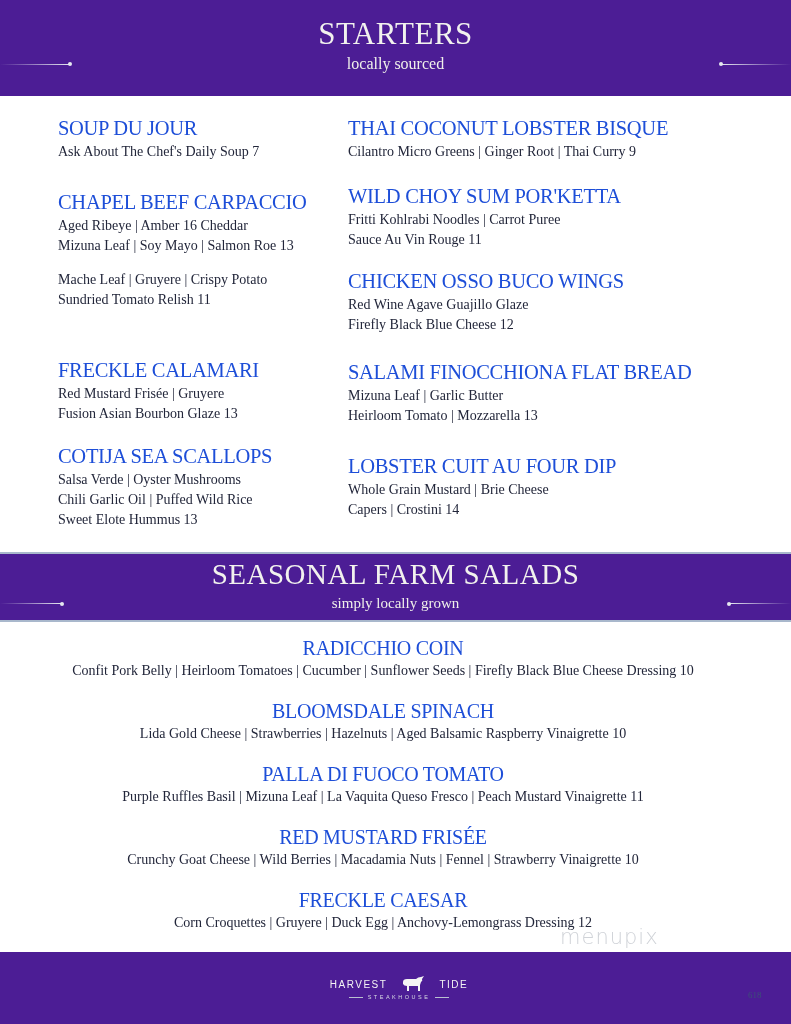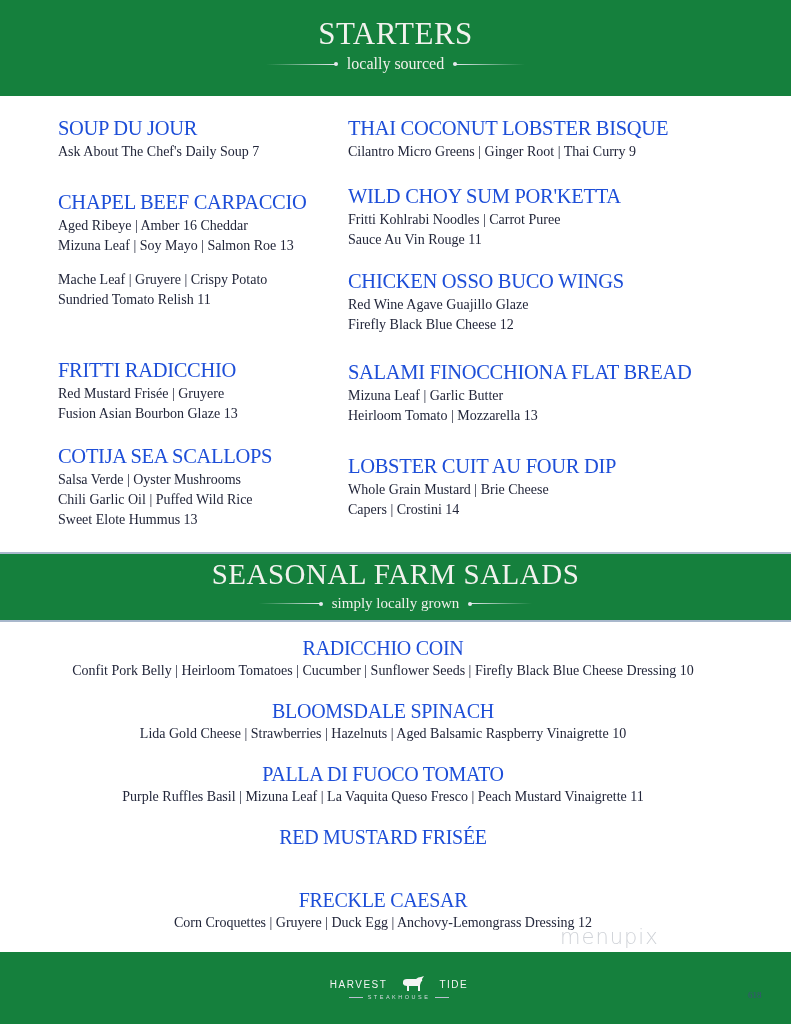--- a/index.html
+++ b/index.html
@@ -1,28 +1,28 @@
 <!DOCTYPE html>
 <html><head>
 <meta charset="utf-8">
 <style>
   * { margin: 0; padding: 0; box-sizing: border-box; }
   html, body { width: 791px; height: 1024px; overflow: hidden; background: #ffffff; }
   body { font-family: "Liberation Serif", "DejaVu Serif", serif; color: #1a1d2b; position: relative; }
 
-  .band { position: absolute; left: 0; width: 791px; background: #15803d; color: #f2f2ee; text-align: center; }
+  .band { position: absolute; left: 0; width: 791px; background: #4c1d95; color: #f2f2ee; text-align: center; }
   .band-starters { top: 0; height: 96px; }
   .band-salads { top: 552px; height: 70px; border-top: 2px solid #a9b8cc; border-bottom: 2px solid #a9b8cc; }
   .band-footer { top: 952px; height: 72px; }
 
   .band-title { font-size: 31px; letter-spacing: 0.5px; font-weight: normal; }
   .band-starters .band-title { position: absolute; top: 16px; left: 0; right: 0; }
   .band-salads .band-title { position: absolute; top: 4px; left: 0; right: 0; font-size: 29px; font-family: Liberation Serif, serif; }
 
-  .sub-row { position: absolute; left: 0; right: 0; display: flex; justify-content: center; align-items: center; gap: 11px; }
+  .sub-row { position: absolute; left: 0; right: 0; display: flex; justify-content: space-between; align-items: center; gap: 11px; }
   .band-starters .sub-row { top: 55px; }
   .band-salads .sub-row { top: 41px; }
   .sub-line { height: 1px; background: linear-gradient(to right, rgba(255,255,255,0), #e6e9ef); position: relative; }
   .sub-line.right { background: linear-gradient(to left, rgba(255,255,255,0), #e6e9ef); }
   .sub-line::after { content: ""; position: absolute; top: -1.5px; width: 4px; height: 4px; border-radius: 50%; background: #e6e9ef; }
   .sub-line.left::after { right: -2px; }
   .sub-line.right::after { left: -2px; }
   .band-starters .sub-line { width: 70px; }
   .band-salads .sub-line { width: 62px; }
   .sub-text { font-size: 16px; color: #f0f0ea; }
@@ -70,21 +70,21 @@
   <div class="item" style="height:82px">
     <div class="item-name">CHAPEL BEEF CARPACCIO</div>
     <div class="item-desc">Aged Ribeye | Amber 16 Cheddar</div>
     <div class="item-desc">Mizuna Leaf | Soy Mayo | Salmon Roe  13</div>
   </div>
   <div class="item" style="height:86px">
     <div class="item-desc">Mache Leaf | Gruyere | Crispy Potato</div>
     <div class="item-desc">Sundried Tomato Relish  11</div>
   </div>
   <div class="item" style="height:86px">
-    <div class="item-name">FRITTI RADICCHIO</div>
+    <div class="item-name">FRECKLE CALAMARI</div>
     <div class="item-desc">Red Mustard Frisée | Gruyere</div>
     <div class="item-desc">Fusion Asian Bourbon Glaze  13</div>
   </div>
   <div class="item">
     <div class="item-name">COTIJA SEA SCALLOPS</div>
     <div class="item-desc">Salsa Verde | Oyster Mushrooms</div>
     <div class="item-desc">Chili Garlic Oil | Puffed Wild Rice</div>
     <div class="item-desc">Sweet Elote Hummus  13</div>
   </div>
 </div>
@@ -133,20 +133,21 @@
   <div class="salad">
     <div class="item-name">BLOOMSDALE SPINACH</div>
     <div class="item-desc">Lida Gold Cheese | Strawberries | Hazelnuts | Aged Balsamic Raspberry Vinaigrette  10</div>
   </div>
   <div class="salad">
     <div class="item-name">PALLA DI FUOCO TOMATO</div>
     <div class="item-desc">Purple Ruffles Basil | Mizuna Leaf | La Vaquita Queso Fresco | Peach Mustard Vinaigrette  11</div>
   </div>
   <div class="salad">
     <div class="item-name">RED MUSTARD FRISÉE</div>
+    <div class="item-desc">Crunchy Goat Cheese | Wild Berries | Macadamia Nuts | Fennel | Strawberry Vinaigrette  10</div>
   </div>
   <div class="salad">
     <div class="item-name">FRECKLE CAESAR</div>
     <div class="item-desc">Corn Croquettes | Gruyere | Duck Egg | Anchovy-Lemongrass Dressing  12</div>
   </div>
 </div>
 
 <div class="watermark">menupix</div>
 
 <div class="band band-footer"></div>

